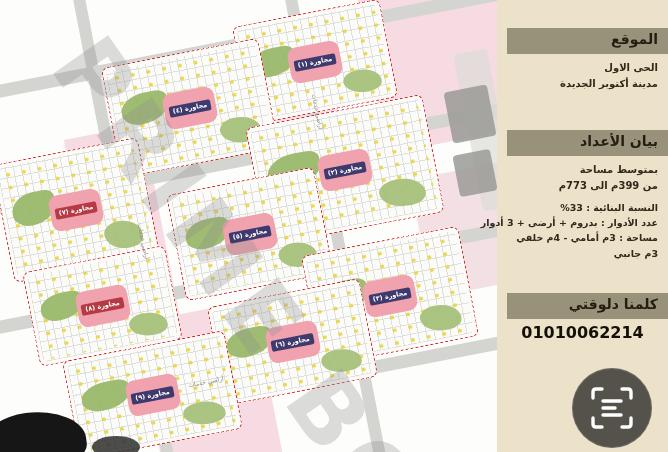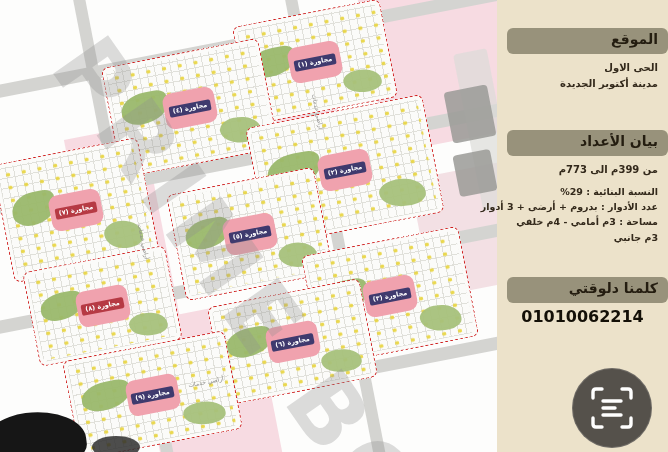--- a/index.html
+++ b/index.html
@@ -79,21 +79,21 @@
   #logo { position:absolute; left:16px; top:6px; color:#111111; }
   #logo .oz { font-family:"DejaVu Serif", serif; font-size:46px; line-height:1;
     font-style:italic; letter-spacing:-10px; }
   #logo .tag { font-size:10px; letter-spacing:2.5px; margin-top:-4px; margin-left:14px; }
 
   
   #panel { position:absolute; left:497px; top:0; width:171px; height:452px;
     background:#ece2ca; padding-top:28px; direction:rtl; }
   .sec-h { background:#98927b; color:#241d10; font-weight:bold; font-size:14px;
     text-align:right; padding:3px 10px 5px 4px; margin-right:0; margin-left:10px;
-    height:26px;border-radius:6px; }
+    height:26px; }
   .sec-b { text-align:right; color:#33291b; font-size:10px; line-height:1.6;
     padding:6px 10px 0 6px; font-weight:bold; }
   .sec-b div { white-space:nowrap; }
   .m1 { margin-top:38px; }
   .m2 { margin-top:28px; }
   .m3 { margin-top:32px; }
   .b3 { font-size:9.5px; }
   #phone { text-align:center; color:#141007; font-size:16px; font-weight:bold;
     margin-top:4px; direction:ltr; }
 
@@ -229,25 +229,26 @@
   <div id="panel">
 
     <div class="sec-h">الموقع</div>
     <div class="sec-b">
       <div>الحى الاول</div>
       <div>مدينة أكتوبر الجديدة</div>
     </div>
 
     <div class="sec-h m1">بيان الأعداد</div>
     <div class="sec-b">
+      <div>بمتوسط مساحة</div>
       <div>من 399م الى 773م</div>
     </div>
 
     <div class="sec-b b3">
-      <div>النسبة البنائية : 29%</div>
+      <div>النسبة البنائية : 33%</div>
       <div>عدد الأدوار : بدروم + أرضى + 3 أدوار</div>
       <div>مساحة : 3م أمامي - 4م خلفي</div>
       <div>3م جانبي</div>
     </div>
 
     <div class="sec-h m3">كلمنا دلوقتي</div>
     <div id="phone">01010062214</div>
   </div>
 
   <div id="qr-circle">

